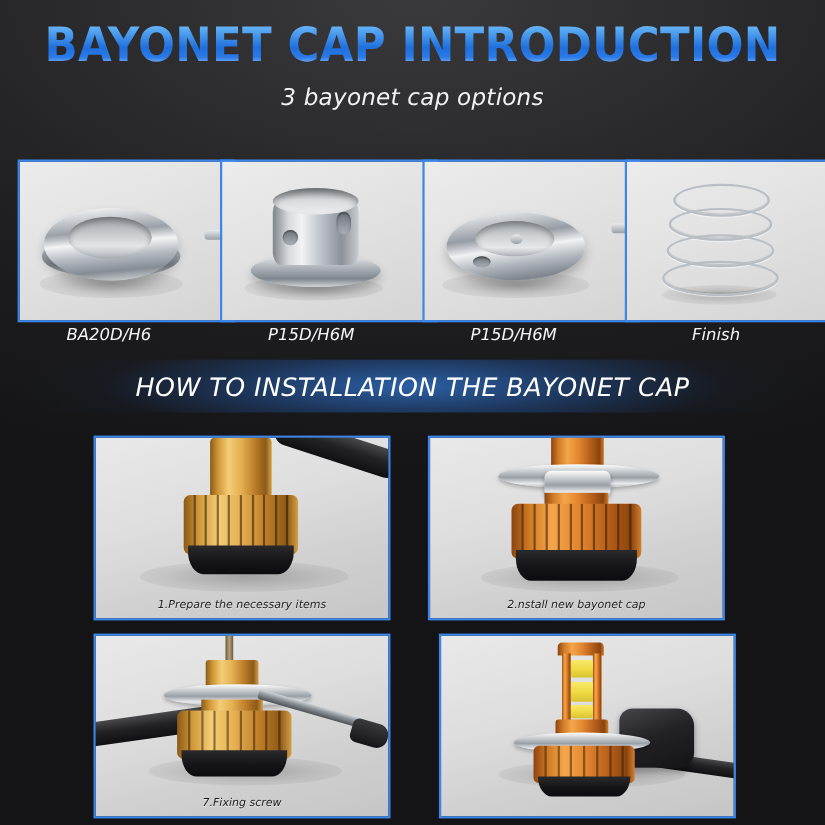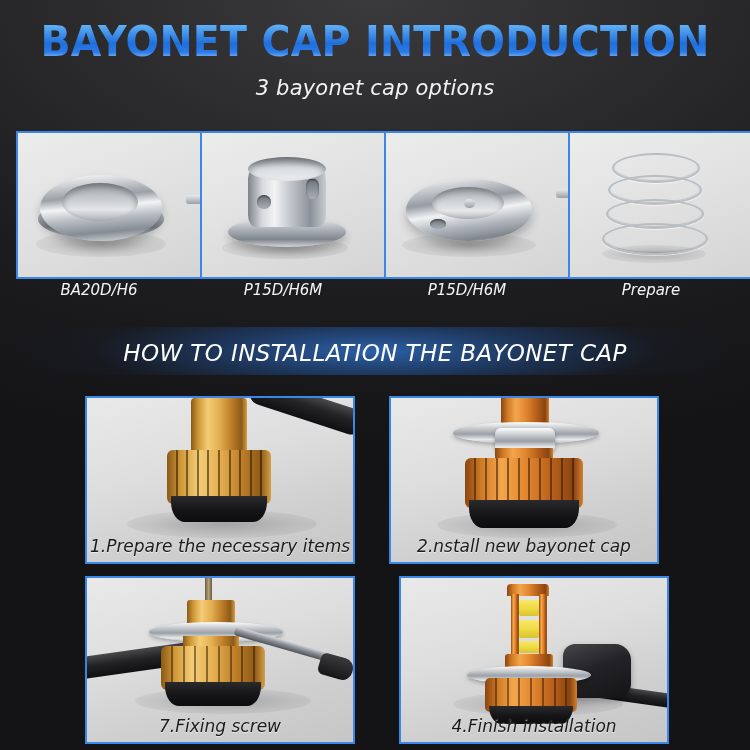--- a/index.html
+++ b/index.html
@@ -28,21 +28,21 @@
     white-space:nowrap;
   }
   .subtitle{
     position:absolute;left:0;top:76px;width:750px;text-align:center;
     color:#f2f2f2;font-size:21px;font-style:italic;
     font-family:"DejaVu Sans",sans-serif;
     letter-spacing:0.2px;
   }
   
   .cap-row{position:absolute;left:0;top:131px;width:750px;height:148px;}
-  .cap-cell{position:absolute;top:0;width:198px;height:148px;}
+  .cap-cell{position:absolute;top:14px;width:198px;height:148px;}
   .cap-frame{
     position:absolute;inset:0;border:2px solid #3c86e8;
     background:linear-gradient(160deg,#ececec 0%,#e2e2e2 45%,#d4d4d4 100%);
     overflow:hidden;
   }
   .cap-label{
     position:absolute;top:150px;width:166px;text-align:center;
     color:#f4f4f4;font-size:15px;font-style:italic;
     font-family:"DejaVu Sans",sans-serif;
   }
@@ -110,21 +110,21 @@
   .section-title{
     position:absolute;left:0;top:340px;width:750px;text-align:center;
     color:#ffffff;font-size:23px;font-style:italic;font-weight:normal;
     font-family:"DejaVu Sans",sans-serif;letter-spacing:0.4px;
   }
   
   .step{position:absolute;width:266px;height:164px;border:2px solid #3c86e8;overflow:hidden;
         background:linear-gradient(165deg,#e9e9e9 0%,#dedede 40%,#cfcfcf 72%,#c6c6c6 100%);}
   .step-caption{
     position:absolute;left:0;bottom:6px;width:266px;text-align:center;
-    color:#1b1b1b;font-size:17px;font-style:italic;
+    color:#1b1b1b;font-size:10px;font-style:italic;
     font-family:"DejaVu Sans",sans-serif;
     text-shadow:0 1px 1px rgba(255,255,255,0.65);
   }
   .gold{
     background:linear-gradient(90deg,#8a5a16 0%,#cf9737 13%,#f3cd76 30%,#e5b052 50%,#bd7e29 72%,#8d5a17 90%,#d2a047 100%);
   }
   .orange{
     background:linear-gradient(90deg,#8c4511 0%,#d07b25 14%,#f4a64c 31%,#e2862f 52%,#b75f1b 74%,#8a440f 92%,#d18030 100%);
   }
   .fin-stack{position:absolute;display:flex;gap:0;overflow:hidden;}
@@ -210,21 +210,21 @@
     </div>
 
     <div class="cap-cell" style="left:568px;">
       <div class="cap-frame">
         <div class="shadow-ellipse" style="left:32px;top:112px;width:104px;height:18px;"></div>
         <div class="spring-coil" style="left:42px;top:20px;width:84px;height:26px;"></div>
         <div class="spring-coil" style="left:38px;top:42px;width:90px;height:26px;"></div>
         <div class="spring-coil" style="left:36px;top:66px;width:94px;height:26px;"></div>
         <div class="spring-coil" style="left:32px;top:90px;width:102px;height:28px;"></div>
       </div>
-      <div class="cap-label">Prepare</div>
+      <div class="cap-label">Finish</div>
     </div>
   </div>
 
   <div class="glow-band"></div>
   <div class="section-title">HOW TO INSTALLATION THE BAYONET CAP</div>
 
   <div class="step" style="left:85px;top:396px;">
     <div class="shadow-ellipse" style="left:40px;top:112px;width:190px;height:28px;"></div>
     <div class="cable" style="left:160px;top:-4px;width:120px;height:26px;transform:rotate(18deg);"></div>
     <div class="gold" style="position:absolute;left:104px;top:0px;width:56px;height:56px;border-radius:4px;"></div>
@@ -307,16 +307,15 @@
       <div class="fin" style="border-right:2px solid rgba(50,22,0,0.5);"></div>
         <div class="fin" style="border-right:2px solid rgba(50,22,0,0.5);"></div>
       <div class="fin" style="border-right:2px solid rgba(50,22,0,0.5);"></div>
         <div class="fin" style="border-right:2px solid rgba(50,22,0,0.5);"></div>
       <div class="fin" style="border-right:2px solid rgba(50,22,0,0.5);"></div>
         <div class="fin" style="border-right:2px solid rgba(50,22,0,0.5);"></div>
       <div class="fin" style="border-right:2px solid rgba(50,22,0,0.5);"></div>
         <div class="fin"></div>
     </div>
     <div class="black-base" style="position:absolute;left:88px;top:128px;width:84px;height:18px;"></div>
-    <div class="step-caption">4.Finish installation</div>
   </div>
 
 </div>
 
 </body></html>

